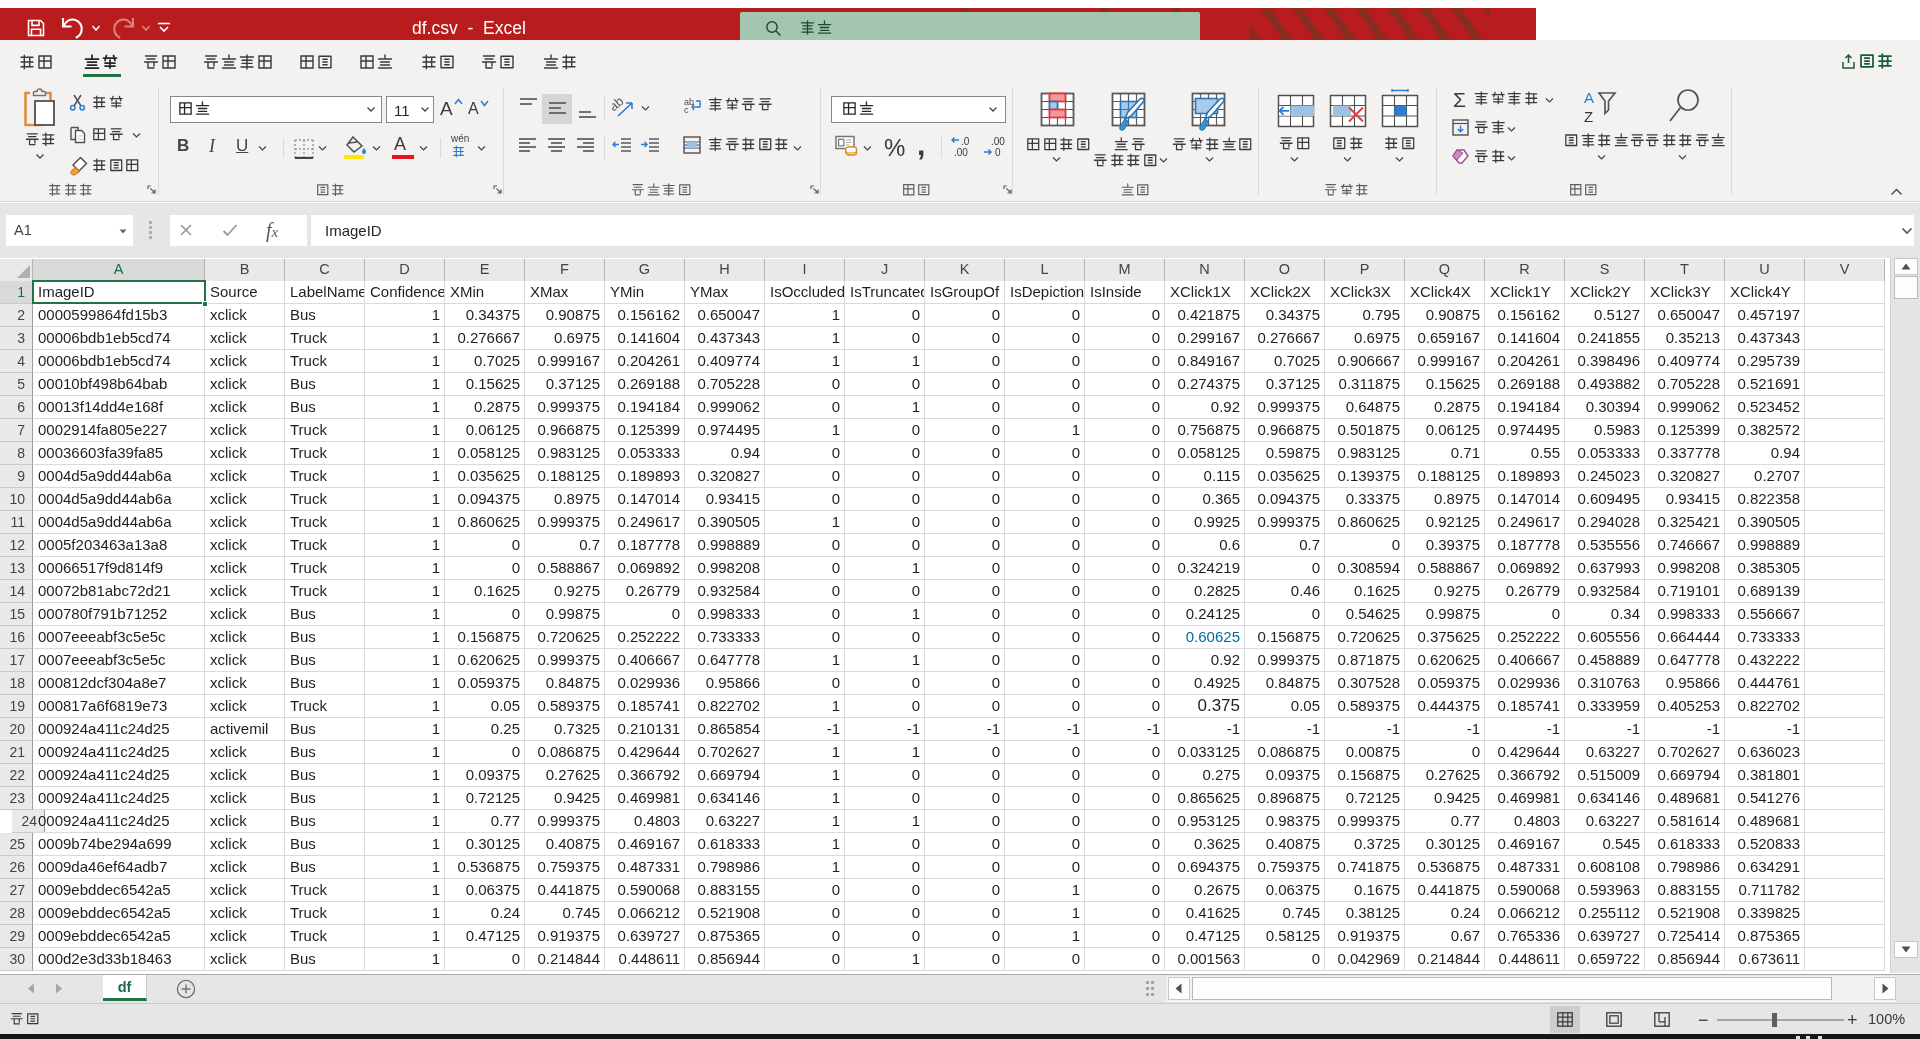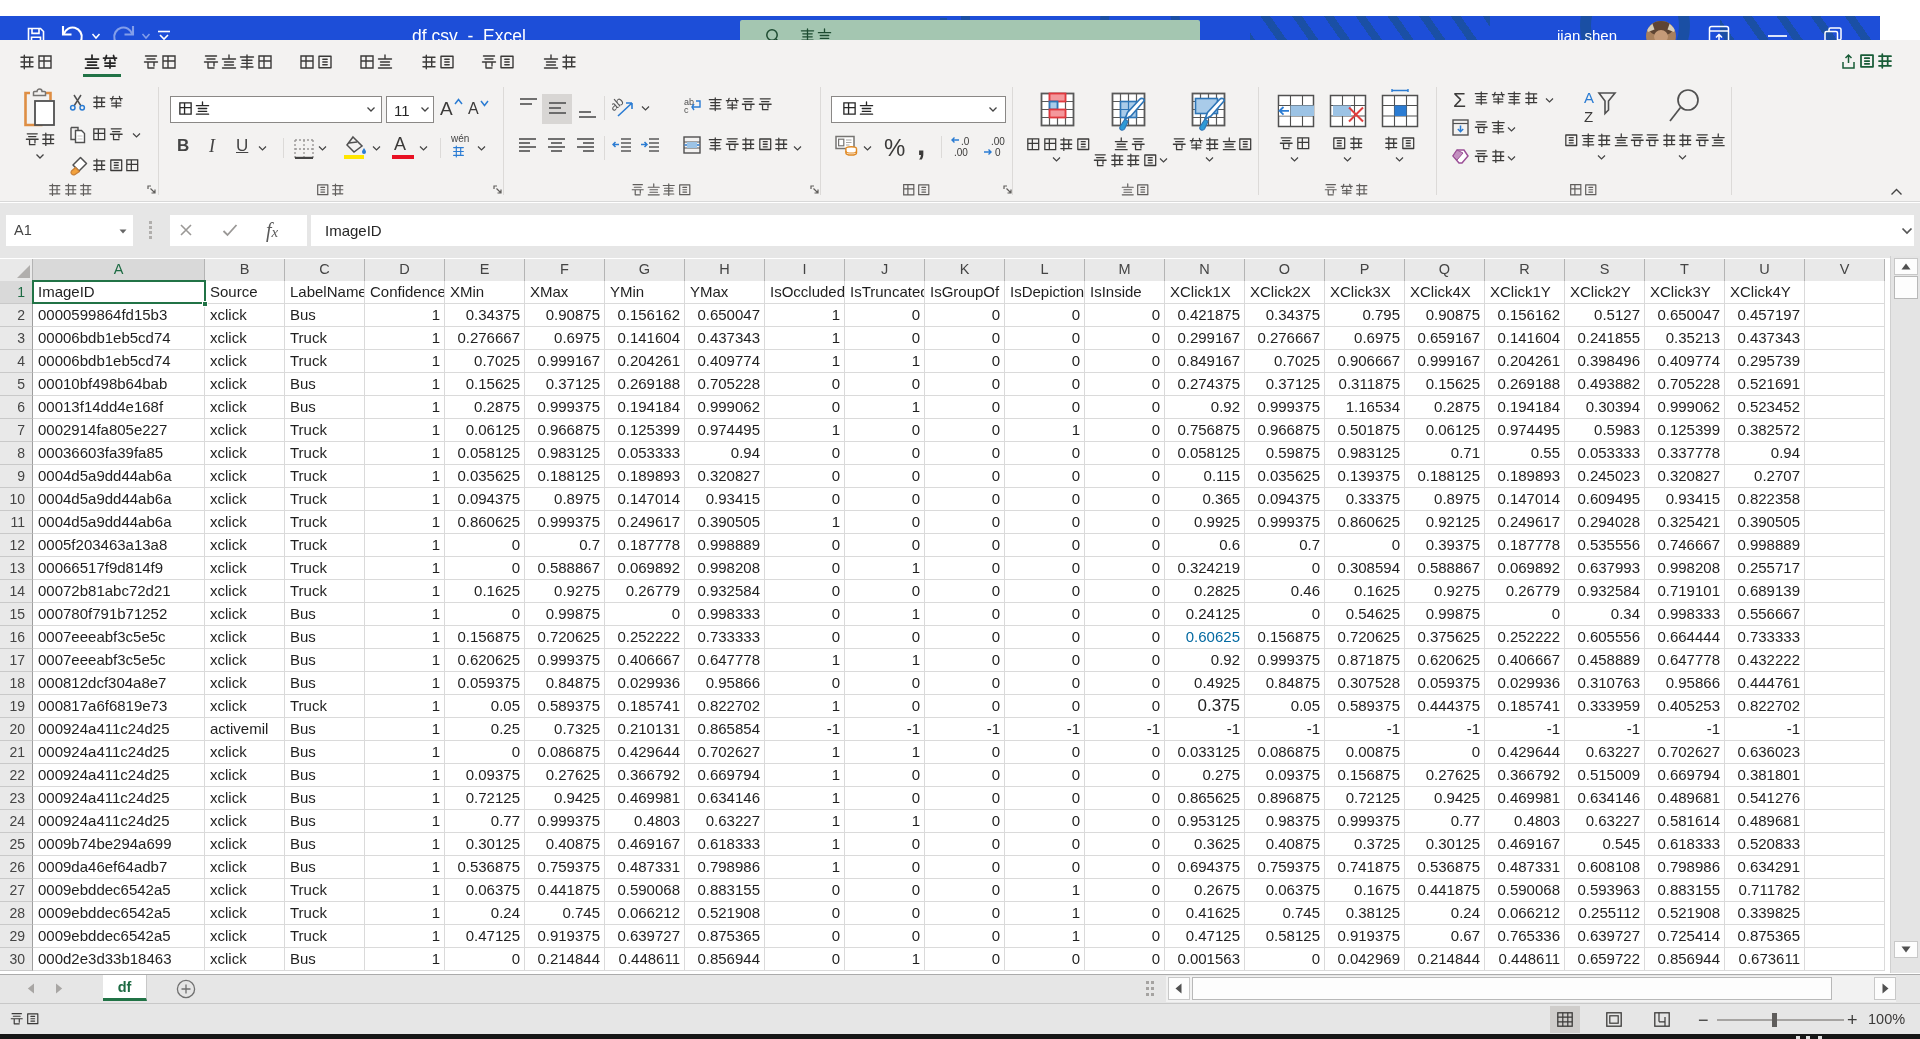--- a/index.html
+++ b/index.html
@@ -3,21 +3,21 @@
 *{margin:0;padding:0;box-sizing:border-box}
 .serif{font-family:"Liberation Serif",serif}
 html,body{width:1920px;height:1039px;overflow:hidden}
 body{font-family:"Liberation Sans",sans-serif;position:relative;background:#fff}
 .abs{position:absolute}
 .cj{display:inline-block;vertical-align:-2px}
 svg{display:block}
 .cj{display:inline-block}
 .lbl{position:absolute;display:flex;align-items:center;justify-content:center;gap:2px}
 </style></head><body>
-<div class="abs" style="left:0;top:16px;width:1880px;height:40px;background:#1d4ed8;overflow:hidden">
+<div class="abs" style="left:0;top:8px;width:1536px;height:40px;background:#b91c1c;overflow:hidden">
     <div class="abs" style="left:940px;top:0;width:980px;height:40px;opacity:.30">
       <div class="abs" style="left:0;top:2px;width:7px;height:38px;background:#14532e"></div>
       <div class="abs" style="left:11px;top:10px;width:5px;height:30px;background:#14532e"></div>
       <div class="abs" style="left:21px;top:0;width:9px;height:40px;background:#14532e"></div>
       <div class="abs" style="left:35px;top:14px;width:6px;height:26px;background:#14532e"></div>
       <div class="abs" style="left:160px;top:-34px;width:80px;height:80px;border:9px solid #14532e;border-radius:50%"></div>
       <div class="abs" style="left:310px;top:-8px;width:240px;height:70px;background:repeating-linear-gradient(55deg,transparent 0 18px,#14532e 18px 26px)"></div>
       <div class="abs" style="left:640px;top:-45px;width:110px;height:110px;border:11px solid #14532e;border-radius:50%"></div>
       <div class="abs" style="left:780px;top:-8px;width:200px;height:60px;background:repeating-linear-gradient(55deg,transparent 0 20px,#14532e 20px 28px)"></div>
     </div>
@@ -821,21 +821,21 @@
     <div class="abs" style="left:0;top:321px;width:33px;height:23px;background:#e9e9e9;border-bottom:1px solid #c9c9c9;border-right:1px solid #9e9e9e;color:#444;font-size:14px;text-align:right;line-height:22px;padding-right:7px">14</div>
     <div class="abs" style="left:0;top:344px;width:33px;height:23px;background:#e9e9e9;border-bottom:1px solid #c9c9c9;border-right:1px solid #9e9e9e;color:#444;font-size:14px;text-align:right;line-height:22px;padding-right:7px">15</div>
     <div class="abs" style="left:0;top:367px;width:33px;height:23px;background:#e9e9e9;border-bottom:1px solid #c9c9c9;border-right:1px solid #9e9e9e;color:#444;font-size:14px;text-align:right;line-height:22px;padding-right:7px">16</div>
     <div class="abs" style="left:0;top:390px;width:33px;height:23px;background:#e9e9e9;border-bottom:1px solid #c9c9c9;border-right:1px solid #9e9e9e;color:#444;font-size:14px;text-align:right;line-height:22px;padding-right:7px">17</div>
     <div class="abs" style="left:0;top:413px;width:33px;height:23px;background:#e9e9e9;border-bottom:1px solid #c9c9c9;border-right:1px solid #9e9e9e;color:#444;font-size:14px;text-align:right;line-height:22px;padding-right:7px">18</div>
     <div class="abs" style="left:0;top:436px;width:33px;height:23px;background:#e9e9e9;border-bottom:1px solid #c9c9c9;border-right:1px solid #9e9e9e;color:#444;font-size:14px;text-align:right;line-height:22px;padding-right:7px">19</div>
     <div class="abs" style="left:0;top:459px;width:33px;height:23px;background:#e9e9e9;border-bottom:1px solid #c9c9c9;border-right:1px solid #9e9e9e;color:#444;font-size:14px;text-align:right;line-height:22px;padding-right:7px">20</div>
     <div class="abs" style="left:0;top:482px;width:33px;height:23px;background:#e9e9e9;border-bottom:1px solid #c9c9c9;border-right:1px solid #9e9e9e;color:#444;font-size:14px;text-align:right;line-height:22px;padding-right:7px">21</div>
     <div class="abs" style="left:0;top:505px;width:33px;height:23px;background:#e9e9e9;border-bottom:1px solid #c9c9c9;border-right:1px solid #9e9e9e;color:#444;font-size:14px;text-align:right;line-height:22px;padding-right:7px">22</div>
     <div class="abs" style="left:0;top:528px;width:33px;height:23px;background:#e9e9e9;border-bottom:1px solid #c9c9c9;border-right:1px solid #9e9e9e;color:#444;font-size:14px;text-align:right;line-height:22px;padding-right:7px">23</div>
-    <div class="abs" style="left:0;top:551px;width:33px;height:23px;background:#e9e9e9;border-bottom:1px solid #c9c9c9;border-right:1px solid #9e9e9e;color:#444;font-size:14px;text-align:right;line-height:22px;padding-right:7px">24</div>
+    <div class="abs" style="left:12px;top:551px;width:33px;height:23px;background:#e9e9e9;border-bottom:1px solid #c9c9c9;border-right:1px solid #9e9e9e;color:#444;font-size:14px;text-align:right;line-height:22px;padding-right:7px">24</div>
     <div class="abs" style="left:0;top:574px;width:33px;height:23px;background:#e9e9e9;border-bottom:1px solid #c9c9c9;border-right:1px solid #9e9e9e;color:#444;font-size:14px;text-align:right;line-height:22px;padding-right:7px">25</div>
     <div class="abs" style="left:0;top:597px;width:33px;height:23px;background:#e9e9e9;border-bottom:1px solid #c9c9c9;border-right:1px solid #9e9e9e;color:#444;font-size:14px;text-align:right;line-height:22px;padding-right:7px">26</div>
     <div class="abs" style="left:0;top:620px;width:33px;height:23px;background:#e9e9e9;border-bottom:1px solid #c9c9c9;border-right:1px solid #9e9e9e;color:#444;font-size:14px;text-align:right;line-height:22px;padding-right:7px">27</div>
     <div class="abs" style="left:0;top:643px;width:33px;height:23px;background:#e9e9e9;border-bottom:1px solid #c9c9c9;border-right:1px solid #9e9e9e;color:#444;font-size:14px;text-align:right;line-height:22px;padding-right:7px">28</div>
     <div class="abs" style="left:0;top:666px;width:33px;height:23px;background:#e9e9e9;border-bottom:1px solid #c9c9c9;border-right:1px solid #9e9e9e;color:#444;font-size:14px;text-align:right;line-height:22px;padding-right:7px">29</div>
     <div class="abs" style="left:0;top:689px;width:33px;height:23px;background:#e9e9e9;border-bottom:1px solid #c9c9c9;border-right:1px solid #9e9e9e;color:#444;font-size:14px;text-align:right;line-height:22px;padding-right:7px">30</div>
     <div class="abs" style="left:204px;top:22px;width:1px;height:690px;background:#dadada"></div>
     <div class="abs" style="left:284px;top:22px;width:1px;height:690px;background:#dadada"></div>
     <div class="abs" style="left:364px;top:22px;width:1px;height:690px;background:#dadada"></div>
     <div class="abs" style="left:444px;top:22px;width:1px;height:690px;background:#dadada"></div>
@@ -1000,21 +1000,21 @@
     <div class="abs" style="left:525px;top:137px;width:75px;height:22px;text-align:right;font-size:15px;color:#1f1f1f;line-height:22px;overflow:hidden;white-space:nowrap">0.999375</div>
     <div class="abs" style="left:605px;top:137px;width:75px;height:22px;text-align:right;font-size:15px;color:#1f1f1f;line-height:22px;overflow:hidden;white-space:nowrap">0.194184</div>
     <div class="abs" style="left:685px;top:137px;width:75px;height:22px;text-align:right;font-size:15px;color:#1f1f1f;line-height:22px;overflow:hidden;white-space:nowrap">0.999062</div>
     <div class="abs" style="left:765px;top:137px;width:75px;height:22px;text-align:right;font-size:15px;color:#1f1f1f;line-height:22px;overflow:hidden;white-space:nowrap">0</div>
     <div class="abs" style="left:845px;top:137px;width:75px;height:22px;text-align:right;font-size:15px;color:#1f1f1f;line-height:22px;overflow:hidden;white-space:nowrap">1</div>
     <div class="abs" style="left:925px;top:137px;width:75px;height:22px;text-align:right;font-size:15px;color:#1f1f1f;line-height:22px;overflow:hidden;white-space:nowrap">0</div>
     <div class="abs" style="left:1005px;top:137px;width:75px;height:22px;text-align:right;font-size:15px;color:#1f1f1f;line-height:22px;overflow:hidden;white-space:nowrap">0</div>
     <div class="abs" style="left:1085px;top:137px;width:75px;height:22px;text-align:right;font-size:15px;color:#1f1f1f;line-height:22px;overflow:hidden;white-space:nowrap">0</div>
     <div class="abs" style="left:1165px;top:137px;width:75px;height:22px;text-align:right;font-size:15px;color:#1f1f1f;line-height:22px;overflow:hidden;white-space:nowrap">0.92</div>
     <div class="abs" style="left:1245px;top:137px;width:75px;height:22px;text-align:right;font-size:15px;color:#1f1f1f;line-height:22px;overflow:hidden;white-space:nowrap">0.999375</div>
-    <div class="abs" style="left:1325px;top:137px;width:75px;height:22px;text-align:right;font-size:15px;color:#1f1f1f;line-height:22px;overflow:hidden;white-space:nowrap">1.16534</div>
+    <div class="abs" style="left:1325px;top:137px;width:75px;height:22px;text-align:right;font-size:15px;color:#1f1f1f;line-height:22px;overflow:hidden;white-space:nowrap">0.64875</div>
     <div class="abs" style="left:1405px;top:137px;width:75px;height:22px;text-align:right;font-size:15px;color:#1f1f1f;line-height:22px;overflow:hidden;white-space:nowrap">0.2875</div>
     <div class="abs" style="left:1485px;top:137px;width:75px;height:22px;text-align:right;font-size:15px;color:#1f1f1f;line-height:22px;overflow:hidden;white-space:nowrap">0.194184</div>
     <div class="abs" style="left:1565px;top:137px;width:75px;height:22px;text-align:right;font-size:15px;color:#1f1f1f;line-height:22px;overflow:hidden;white-space:nowrap">0.30394</div>
     <div class="abs" style="left:1645px;top:137px;width:75px;height:22px;text-align:right;font-size:15px;color:#1f1f1f;line-height:22px;overflow:hidden;white-space:nowrap">0.999062</div>
     <div class="abs" style="left:1725px;top:137px;width:75px;height:22px;text-align:right;font-size:15px;color:#1f1f1f;line-height:22px;overflow:hidden;white-space:nowrap">0.523452</div>
     <div class="abs" style="left:38px;top:160px;width:166px;height:22px;font-size:15px;color:#1f1f1f;line-height:22px;overflow:hidden;white-space:nowrap">0002914fa805e227</div>
     <div class="abs" style="left:210px;top:160px;width:74px;height:22px;font-size:15px;color:#1f1f1f;line-height:22px;overflow:hidden;white-space:nowrap">xclick</div>
     <div class="abs" style="left:290px;top:160px;width:74px;height:22px;font-size:15px;color:#1f1f1f;line-height:22px;overflow:hidden;white-space:nowrap">Truck</div>
     <div class="abs" style="left:365px;top:160px;width:75px;height:22px;text-align:right;font-size:15px;color:#1f1f1f;line-height:22px;overflow:hidden;white-space:nowrap">1</div>
     <div class="abs" style="left:445px;top:160px;width:75px;height:22px;text-align:right;font-size:15px;color:#1f1f1f;line-height:22px;overflow:hidden;white-space:nowrap">0.06125</div>
@@ -1152,21 +1152,21 @@
     <div class="abs" style="left:925px;top:298px;width:75px;height:22px;text-align:right;font-size:15px;color:#1f1f1f;line-height:22px;overflow:hidden;white-space:nowrap">0</div>
     <div class="abs" style="left:1005px;top:298px;width:75px;height:22px;text-align:right;font-size:15px;color:#1f1f1f;line-height:22px;overflow:hidden;white-space:nowrap">0</div>
     <div class="abs" style="left:1085px;top:298px;width:75px;height:22px;text-align:right;font-size:15px;color:#1f1f1f;line-height:22px;overflow:hidden;white-space:nowrap">0</div>
     <div class="abs" style="left:1165px;top:298px;width:75px;height:22px;text-align:right;font-size:15px;color:#1f1f1f;line-height:22px;overflow:hidden;white-space:nowrap">0.324219</div>
     <div class="abs" style="left:1245px;top:298px;width:75px;height:22px;text-align:right;font-size:15px;color:#1f1f1f;line-height:22px;overflow:hidden;white-space:nowrap">0</div>
     <div class="abs" style="left:1325px;top:298px;width:75px;height:22px;text-align:right;font-size:15px;color:#1f1f1f;line-height:22px;overflow:hidden;white-space:nowrap">0.308594</div>
     <div class="abs" style="left:1405px;top:298px;width:75px;height:22px;text-align:right;font-size:15px;color:#1f1f1f;line-height:22px;overflow:hidden;white-space:nowrap">0.588867</div>
     <div class="abs" style="left:1485px;top:298px;width:75px;height:22px;text-align:right;font-size:15px;color:#1f1f1f;line-height:22px;overflow:hidden;white-space:nowrap">0.069892</div>
     <div class="abs" style="left:1565px;top:298px;width:75px;height:22px;text-align:right;font-size:15px;color:#1f1f1f;line-height:22px;overflow:hidden;white-space:nowrap">0.637993</div>
     <div class="abs" style="left:1645px;top:298px;width:75px;height:22px;text-align:right;font-size:15px;color:#1f1f1f;line-height:22px;overflow:hidden;white-space:nowrap">0.998208</div>
-    <div class="abs" style="left:1725px;top:298px;width:75px;height:22px;text-align:right;font-size:15px;color:#1f1f1f;line-height:22px;overflow:hidden;white-space:nowrap">0.255717</div>
+    <div class="abs" style="left:1725px;top:298px;width:75px;height:22px;text-align:right;font-size:15px;color:#1f1f1f;line-height:22px;overflow:hidden;white-space:nowrap">0.385305</div>
     <div class="abs" style="left:38px;top:321px;width:166px;height:22px;font-size:15px;color:#1f1f1f;line-height:22px;overflow:hidden;white-space:nowrap">00072b81abc72d21</div>
     <div class="abs" style="left:210px;top:321px;width:74px;height:22px;font-size:15px;color:#1f1f1f;line-height:22px;overflow:hidden;white-space:nowrap">xclick</div>
     <div class="abs" style="left:290px;top:321px;width:74px;height:22px;font-size:15px;color:#1f1f1f;line-height:22px;overflow:hidden;white-space:nowrap">Truck</div>
     <div class="abs" style="left:365px;top:321px;width:75px;height:22px;text-align:right;font-size:15px;color:#1f1f1f;line-height:22px;overflow:hidden;white-space:nowrap">1</div>
     <div class="abs" style="left:445px;top:321px;width:75px;height:22px;text-align:right;font-size:15px;color:#1f1f1f;line-height:22px;overflow:hidden;white-space:nowrap">0.1625</div>
     <div class="abs" style="left:525px;top:321px;width:75px;height:22px;text-align:right;font-size:15px;color:#1f1f1f;line-height:22px;overflow:hidden;white-space:nowrap">0.9275</div>
     <div class="abs" style="left:605px;top:321px;width:75px;height:22px;text-align:right;font-size:15px;color:#1f1f1f;line-height:22px;overflow:hidden;white-space:nowrap">0.26779</div>
     <div class="abs" style="left:685px;top:321px;width:75px;height:22px;text-align:right;font-size:15px;color:#1f1f1f;line-height:22px;overflow:hidden;white-space:nowrap">0.932584</div>
     <div class="abs" style="left:765px;top:321px;width:75px;height:22px;text-align:right;font-size:15px;color:#1f1f1f;line-height:22px;overflow:hidden;white-space:nowrap">0</div>
     <div class="abs" style="left:845px;top:321px;width:75px;height:22px;text-align:right;font-size:15px;color:#1f1f1f;line-height:22px;overflow:hidden;white-space:nowrap">0</div>

